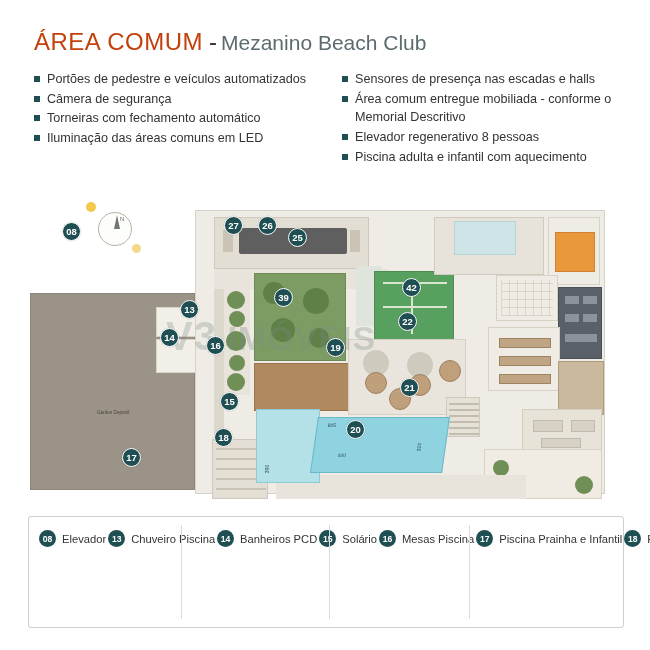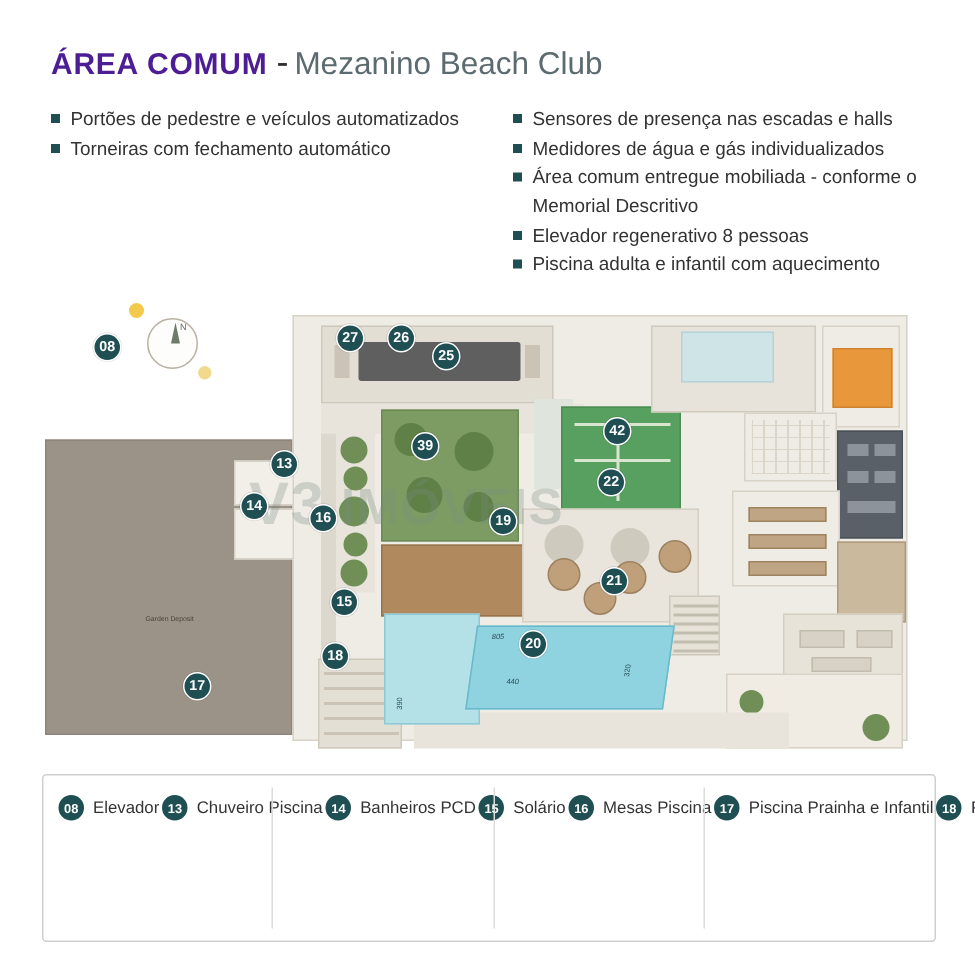--- a/index.html
+++ b/index.html
@@ -14,24 +14,24 @@
   }
 
   
   .title-row {
     position: absolute;
     left: 34px; top: 28px;
     display: flex; align-items: baseline;
     white-space: nowrap;
   }
   .title-main {
-    font-size: 20px;
-    font-weight: 700;
+    font-size: 24px;
+    font-weight: 400;
     letter-spacing: 0.5px;
-    color: #4c1d95;
+    color: #c2410c;
   }
   .title-sep {
     font-size: 24px;
     color: #2f2f2f;
     margin: 0 4px 0 6px;
   }
   .title-sub {
     font-size: 21px;
     color: #5c6b70;
     font-weight: 400;
@@ -278,31 +278,35 @@
 </div>
 
 <div class="features">
   <div class="feat-col">
     <div class="feat-item">
       <span class="feat-bullet"></span>
       <span class="feat-text">Portões de pedestre e veículos automatizados</span>
     </div>
     <div class="feat-item">
       <span class="feat-bullet"></span>
+      <span class="feat-text">Câmera de segurança</span>
+    </div>
+    <div class="feat-item">
+      <span class="feat-bullet"></span>
       <span class="feat-text">Torneiras com fechamento automático</span>
     </div>
+    <div class="feat-item">
+      <span class="feat-bullet"></span>
+      <span class="feat-text">Iluminação das áreas comuns em LED</span>
+    </div>
   </div>
   <div class="feat-col">
     <div class="feat-item">
       <span class="feat-bullet"></span>
       <span class="feat-text">Sensores de presença nas escadas e halls</span>
-    </div>
-    <div class="feat-item">
-      <span class="feat-bullet"></span>
-      <span class="feat-text">Medidores de água e gás individualizados</span>
     </div>
     <div class="feat-item">
       <span class="feat-bullet"></span>
       <span class="feat-text">Área comum entregue mobiliada - conforme o Memorial Descritivo</span>
     </div>
     <div class="feat-item">
       <span class="feat-bullet"></span>
       <span class="feat-text">Elevador regenerativo 8 pessoas</span>
     </div>
     <div class="feat-item">

